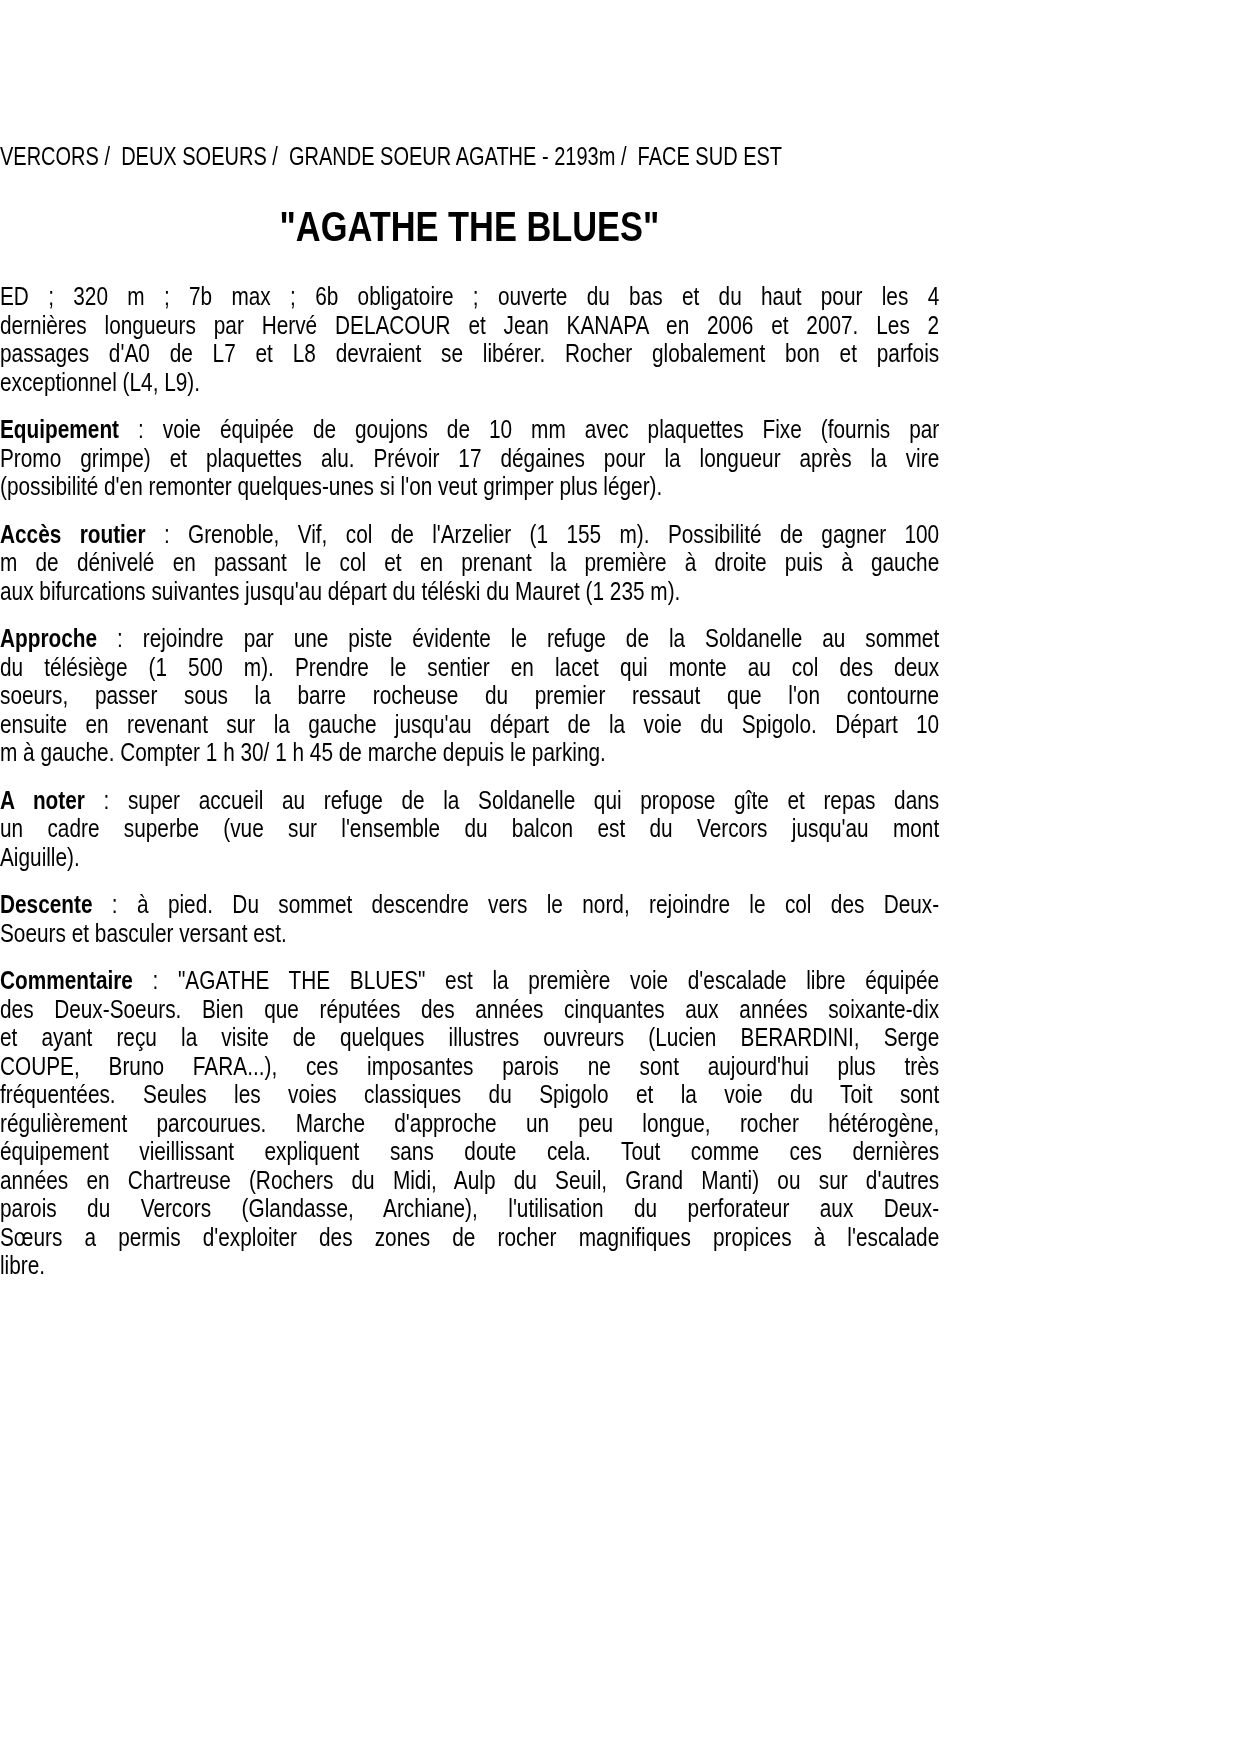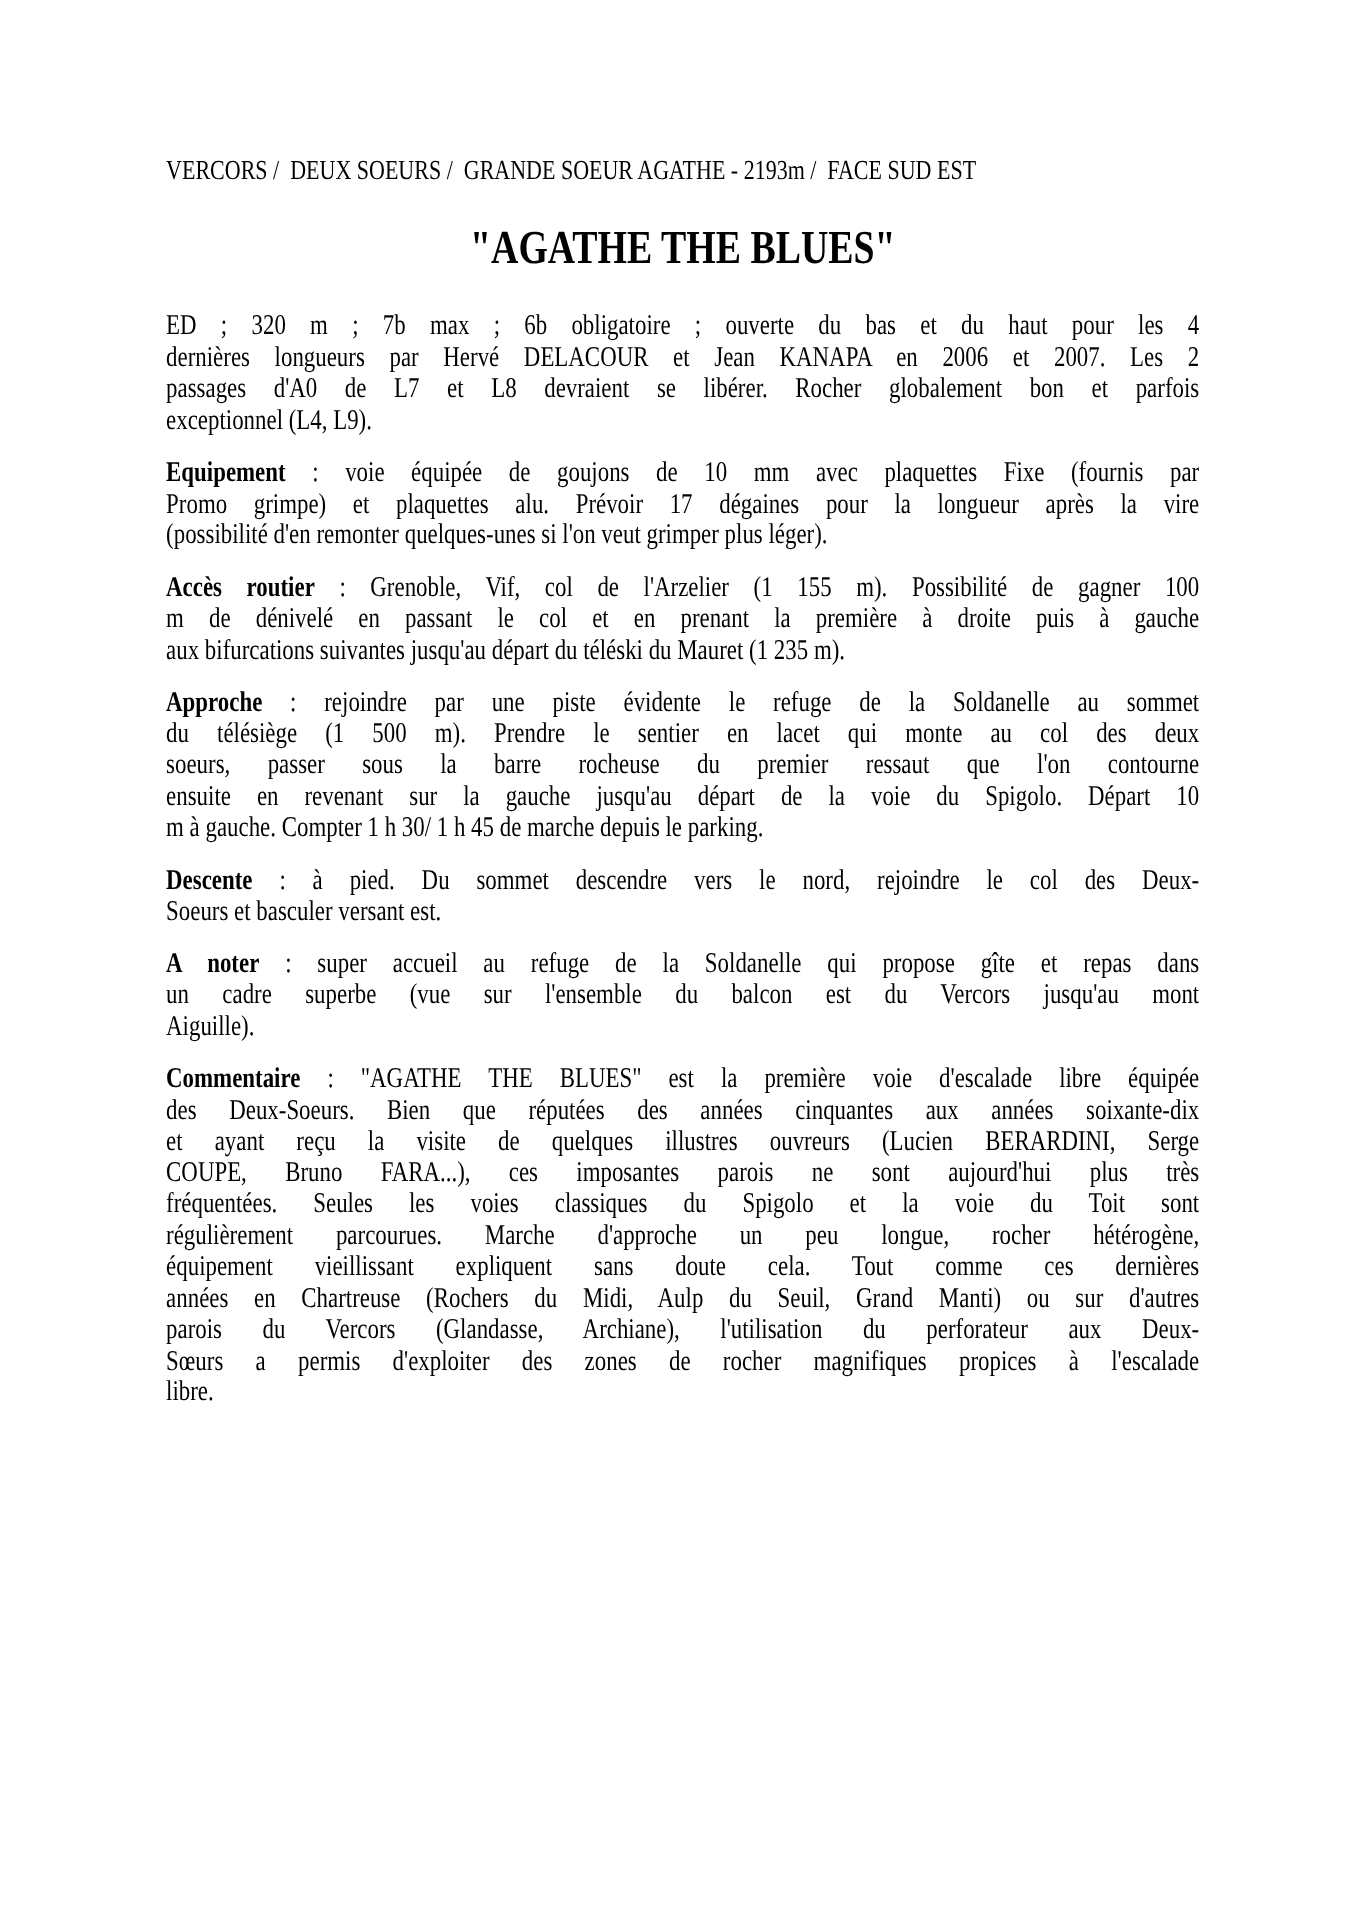--- a/index.html
+++ b/index.html
@@ -5,23 +5,21 @@
   html, body { margin: 0; padding: 0; }
   body {
     width: 1241px;
     height: 1755px;
     background: #ffffff;
     color: #000000;
     overflow: hidden;
     font-family: "Liberation Sans", "DejaVu Sans", sans-serif;
   }
   .page {
-    padding-left: 151px;
     width: 1090px;
-    font-family: Liberation Serif, serif;
   }
   
   .line {
     width: 1174px;
     transform: scaleX(0.8);
     transform-origin: 0 0;
     font-size: 26px;
     line-height: 28.5px;
     height: 28.5px;
     text-align: justify;
@@ -94,28 +92,28 @@
 
   <div class="section">
     <div class="line"><b>Approche</b><span> : rejoindre par une piste évidente le refuge de la Soldanelle au sommet</span></div>
     <div class="line">du télésiège (1 500 m). Prendre le sentier en lacet qui monte au col des deux</div>
     <div class="line">soeurs, passer sous la barre rocheuse du premier ressaut que l'on contourne</div>
     <div class="line">ensuite en revenant sur la gauche jusqu'au départ de la voie du Spigolo. Départ 10</div>
     <div class="line last">m à gauche. Compter 1 h 30/ 1 h 45 de marche depuis le parking.</div>
   </div>
 
   <div class="section">
-    <div class="line"><b>Descente</b><span> : à pied. Du sommet descendre vers le nord, rejoindre le col des Deux-</span></div>
-    <div class="line last">Soeurs et basculer versant est.</div>
+    <div class="line"><b>A noter</b><span> : super accueil au refuge de la Soldanelle qui propose gîte et repas dans</span></div>
+    <div class="line">un cadre superbe (vue sur l'ensemble du balcon est du Vercors jusqu'au mont</div>
+    <div class="line last">Aiguille).</div>
   </div>
 
   <div class="section">
-    <div class="line"><b>A noter</b><span> : super accueil au refuge de la Soldanelle qui propose gîte et repas dans</span></div>
-    <div class="line">un cadre superbe (vue sur l'ensemble du balcon est du Vercors jusqu'au mont</div>
-    <div class="line last">Aiguille).</div>
+    <div class="line"><b>Descente</b><span> : à pied. Du sommet descendre vers le nord, rejoindre le col des Deux-</span></div>
+    <div class="line last">Soeurs et basculer versant est.</div>
   </div>
 
   <div class="section">
     <div class="line"><b>Commentaire</b><span> : "AGATHE THE BLUES" est la première voie d'escalade libre équipée</span></div>
     <div class="line">des Deux-Soeurs. Bien que réputées des années cinquantes aux années soixante-dix</div>
     <div class="line">et ayant reçu la visite de quelques illustres ouvreurs (Lucien BERARDINI, Serge</div>
     <div class="line">COUPE, Bruno FARA...), ces imposantes parois ne sont aujourd'hui plus très</div>
     <div class="line">fréquentées. Seules les voies classiques du Spigolo et la voie du Toit sont</div>
     <div class="line">régulièrement parcourues. Marche d'approche un peu longue, rocher hétérogène,</div>
     <div class="line">équipement vieillissant expliquent sans doute cela. Tout comme ces dernières</div>

